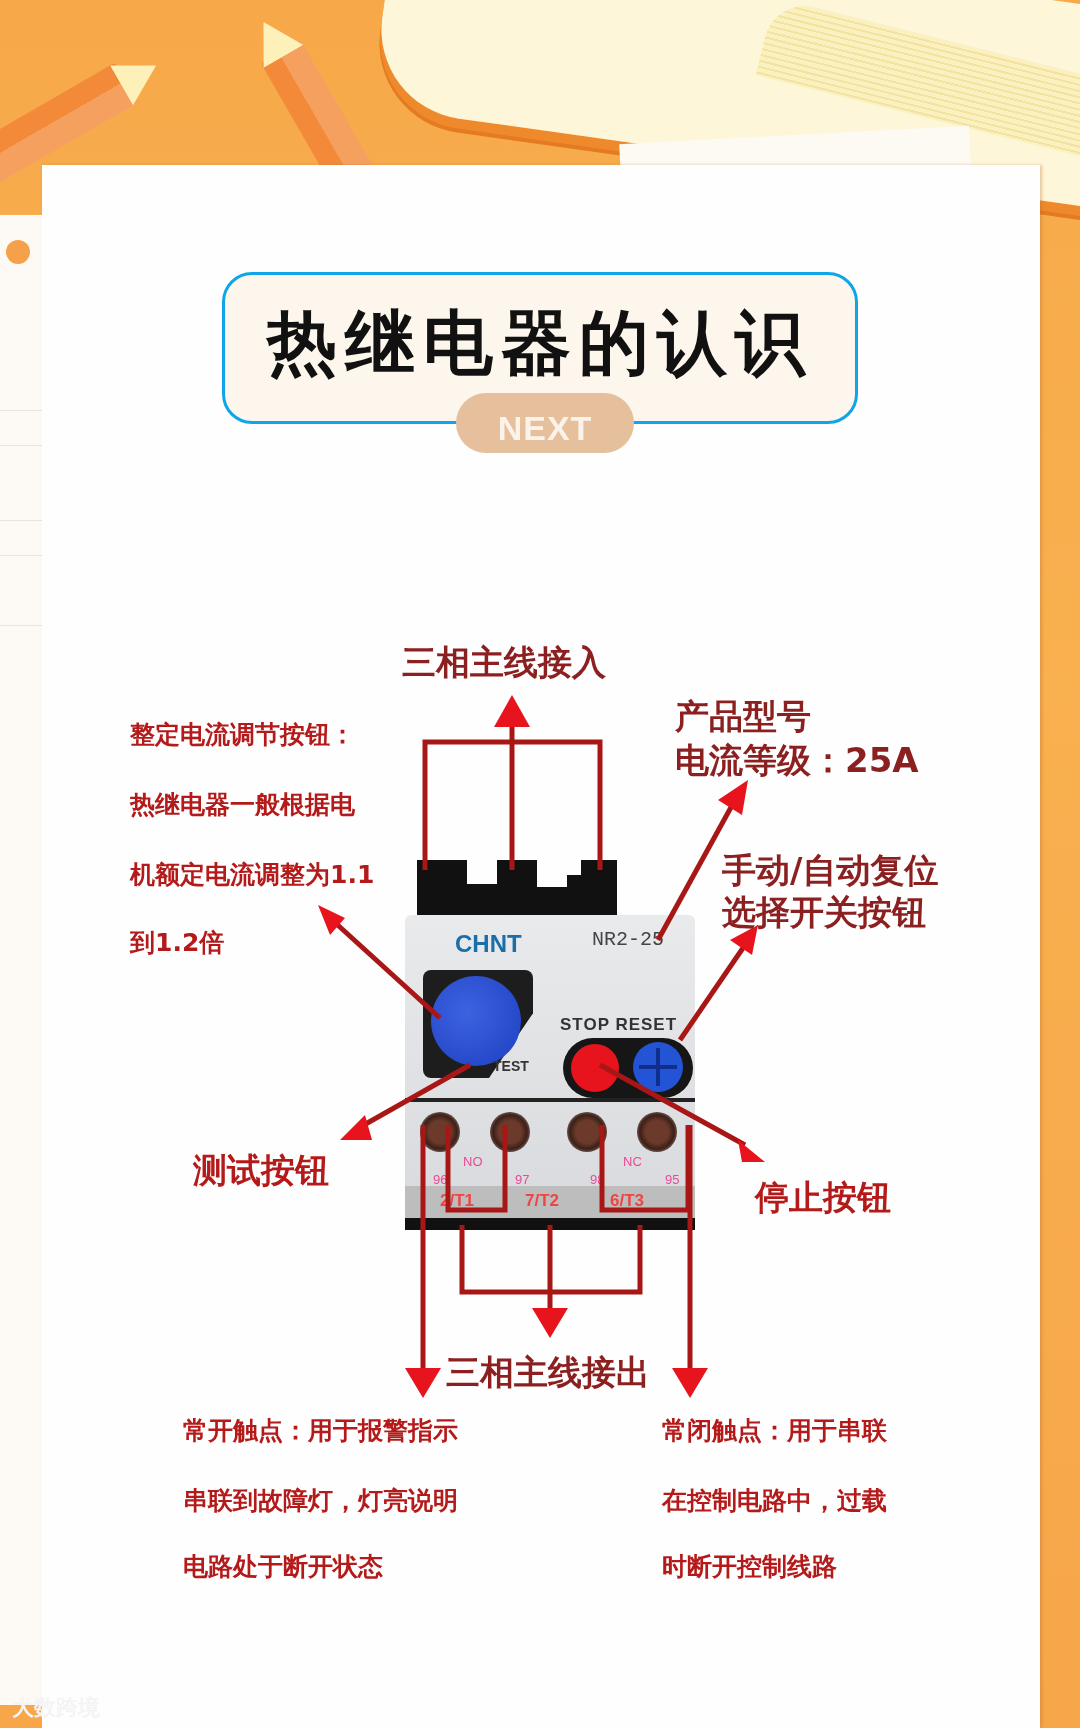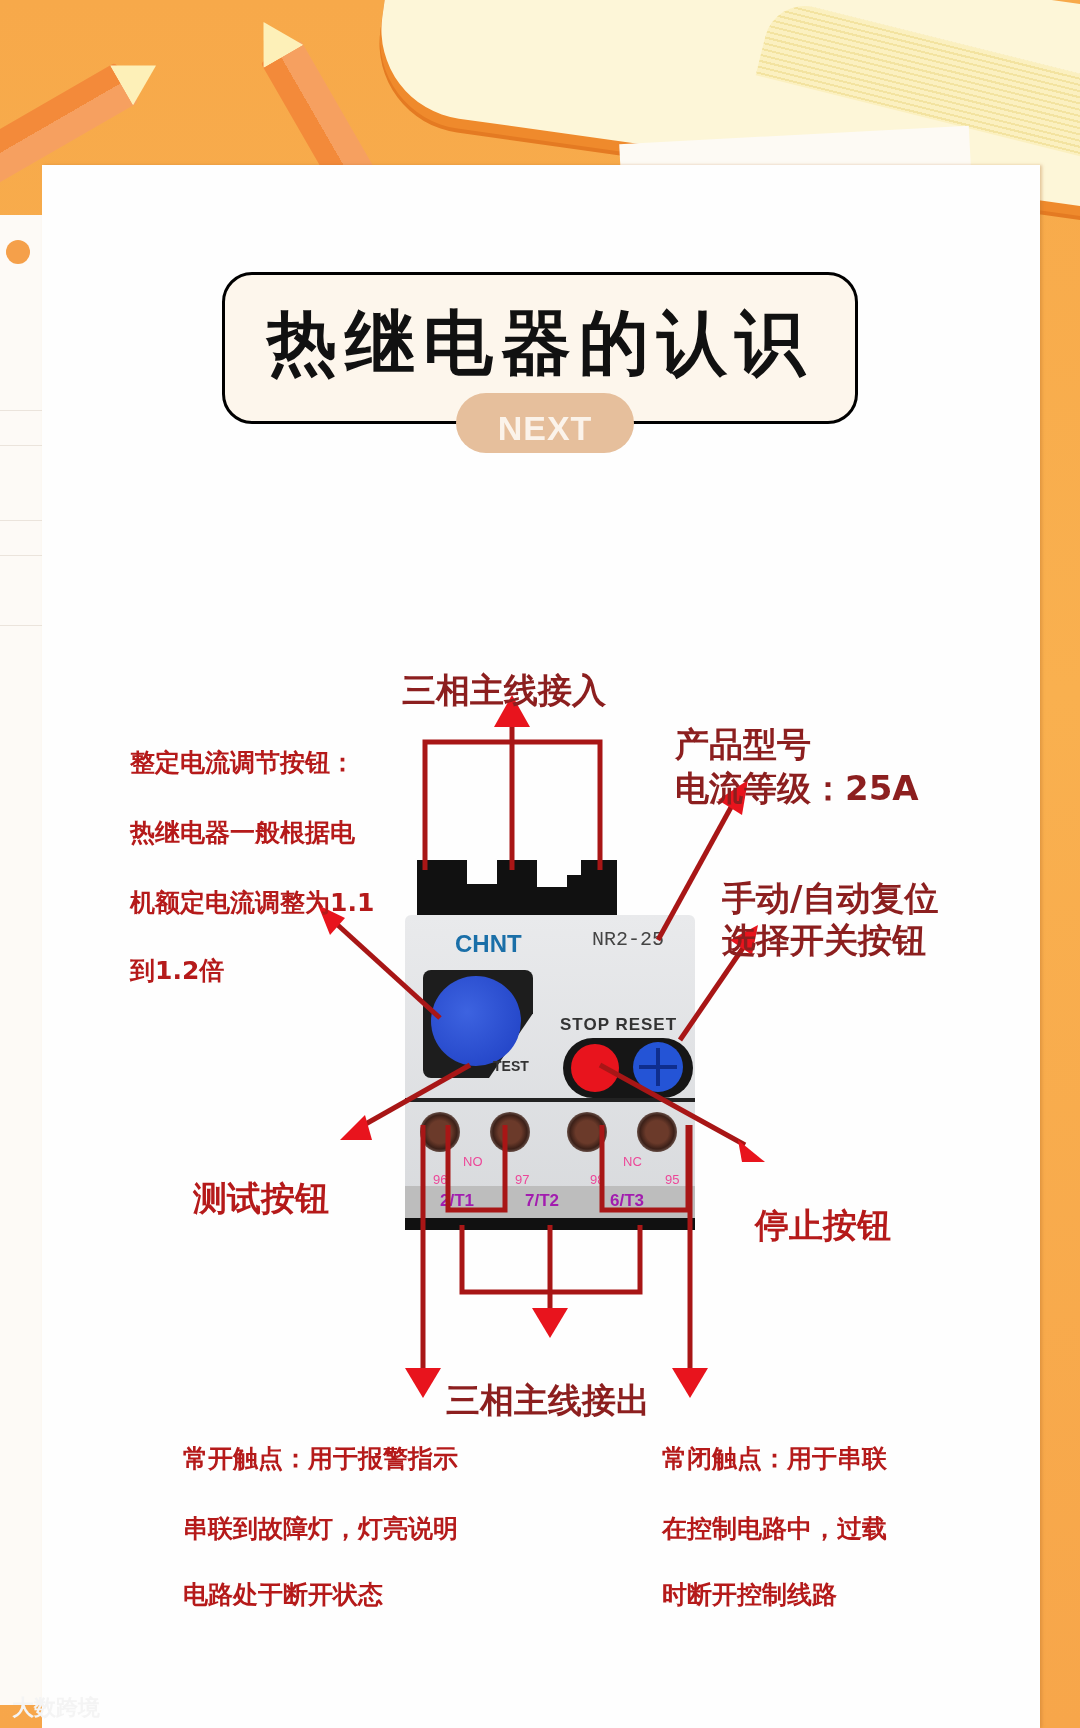--- a/index.html
+++ b/index.html
@@ -48,35 +48,35 @@
     position:absolute; left:620px; top:135px; width:350px; height:40px;
     background:#fdfaf4; transform: rotate(-3deg);
   }
   .paper-main {
     position:absolute; left:42px; top:165px; width:998px; height:1563px;
     background:#fefefe;
     box-shadow: 2px 0 3px rgba(180,110,40,0.35);
   }
   .title-box {
     position:absolute; left:222px; top:272px; width:636px; height:152px;
-    background:#fdf6ec; border:3px solid #000000; border-radius:30px;
+    background:#fdf6ec; border:3px solid #0ea5e9; border-radius:30px;
   }
   .title-text {
     position:absolute; left:0; top:22px; width:100%; text-align:center;
     font-family: "DejaVu Serif", "Liberation Serif", serif;
     font-weight:bold; font-size:70px; letter-spacing:8px; color:#111;
   }
   .next-btn {
     position:absolute; left:456px; top:393px; width:178px; height:60px;
     background:#e6bf9c; border-radius:34px;
     color:#fbf3ea; font-family:"Liberation Sans", sans-serif; font-weight:bold;
     font-size:34px; text-align:center; line-height:70px; letter-spacing:1px;
     border:none;
   }
-  .label { position:absolute; font-weight:bold; color:#b51a1a; white-space:nowrap;margin-top:28px; }
+  .label { position:absolute; font-weight:bold; color:#b51a1a; white-space:nowrap; }
   .label.dark { color:#8c1f1f; }
   .lbl-lg { font-size:34px; }
   .lbl-md { font-size:25px; }
 
   
   .relay { position:absolute; left:405px; top:860px; width:290px; height:370px; }
   .relay-top {
     position:absolute; left:12px; top:0; width:200px; height:60px; background:#111;
     clip-path: polygon(0 0,25% 0,25% 40%,40% 40%,40% 0,60% 0,60% 45%,75% 45%,75% 25%,82% 25%,82% 0,100% 0,100% 100%,0 100%);
   }
@@ -103,21 +103,21 @@
   .reset-btn { position:absolute; left:228px; top:182px; width:50px; height:50px; border-radius:50%; background:#2454d6; }
   .reset-btn::before, .reset-btn::after { content:""; position:absolute; background:#0f2e8e; }
   .reset-btn::before { left:23px; top:6px; width:4px; height:38px; }
   .reset-btn::after { left:6px; top:23px; width:38px; height:4px; }
   .divider { position:absolute; left:0; top:238px; width:290px; height:4px; background:#222; }
   .screw { position:absolute; top:252px; width:40px; height:40px; border-radius:50%;
     background: radial-gradient(circle,#6b3a2a 0 40%,#3c2018 60%,#d6c8c0 100%); }
   .term-lbl { position:absolute; font-size:13px; color:#ec4899; font-family:"Liberation Sans",sans-serif;}
   .bottom-strip { position:absolute; left:0; top:326px; width:290px; height:32px; background:#bdbdbd; }
   .bottom-bar { position:absolute; left:0; top:358px; width:290px; height:12px; background:#111; }
-  .t-lbl { position:absolute; top:331px; font-size:17px; font-weight:bold; color:#a21caf; font-family:"Liberation Sans",sans-serif;}
+  .t-lbl { position:absolute; top:331px; font-size:17px; font-weight:bold; color:#ef4444; font-family:"Liberation Sans",sans-serif;}
 
   svg.overlay { position:absolute; left:0; top:0; width:1080px; height:1728px; pointer-events:none; }
   .watermark { position:absolute; left:12px; top:1693px; font-size:22px; color:#f4f4f4; font-weight:bold; }
 </style>
 </head>
 <body>
 
 <div class="book"></div>
 <div class="book-lines"></div>
 <div class="pencil pencil-1">

